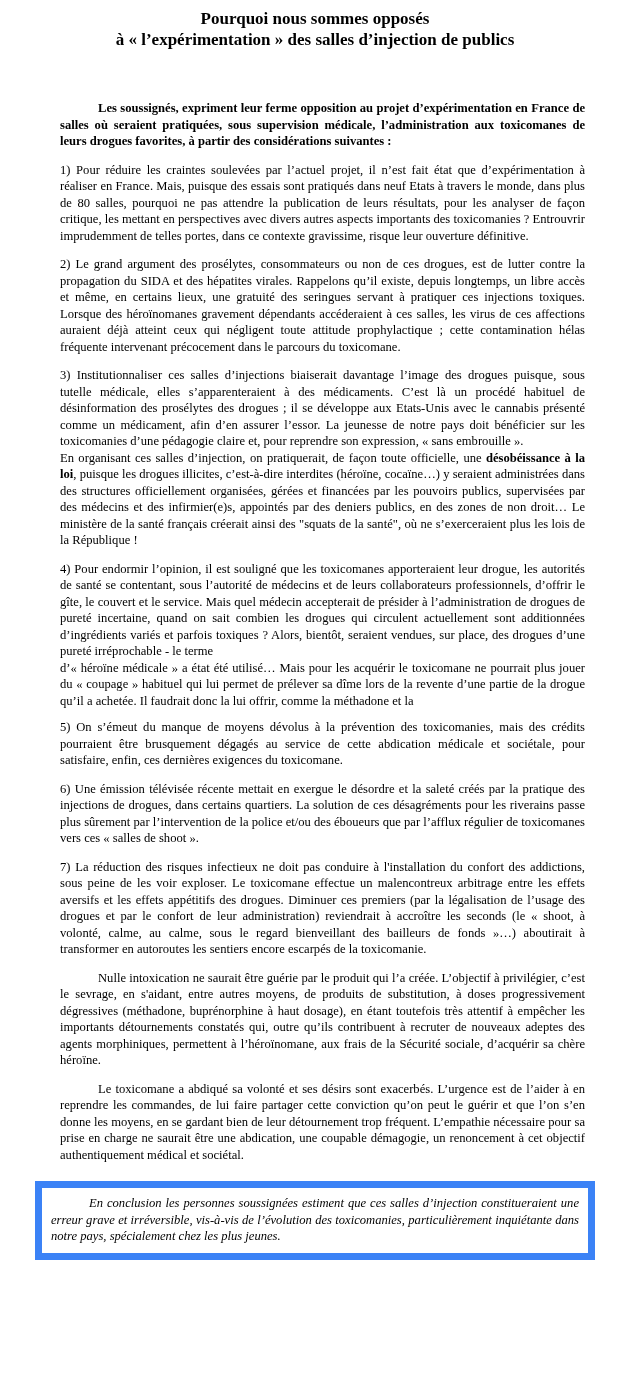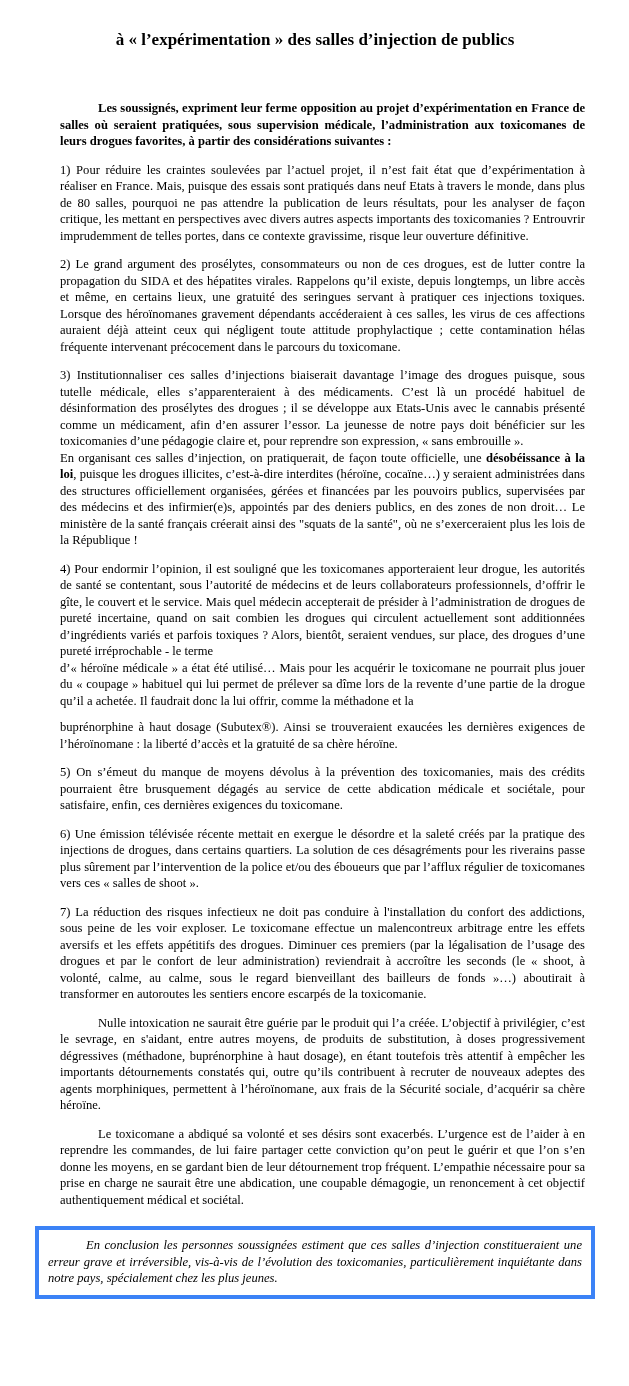--- a/index.html
+++ b/index.html
@@ -36,51 +36,50 @@
   .par.small-gap {
     margin-bottom: 10px;
   }
   .indent {
     text-indent: 38px;
   }
   .bold {
     font-weight: bold;
   }
   .conclusion-box {
-    border: 4px solid #3b82f6;
+    border: 7px solid #3b82f6;
     margin: 18px -10px 0 -10px;
     padding: 7px 9px 8px 9px;
   }
   .conclusion-box .par {
     margin: 0;
     font-style: italic;
   }
 </style>
 </head>
 <body>
 
 <div class="page">
 
   <h1 class="doc-title">
-    <br>
+    <span>Pourquoi nous sommes opposés</span><br>
     <span>à « l’expérimentation » des salles d’injection de publics</span>
   </h1>
 
   <p class="par indent bold">Les soussignés, expriment leur ferme opposition au projet d’expérimentation en France de salles où seraient pratiquées, sous supervision médicale, l’administration aux toxicomanes de leurs drogues favorites, à partir des considérations suivantes :</p>
 
   <p class="par">1) Pour réduire les craintes soulevées par l’actuel projet, il n’est fait état que d’expérimentation à réaliser en France. Mais, puisque des essais sont pratiqués dans neuf Etats à travers le monde, dans plus de 80 salles, pourquoi ne pas attendre la publication de leurs résultats, pour les analyser de façon critique, les mettant en perspectives avec divers autres aspects importants des toxicomanies ? Entrouvrir imprudemment de telles portes, dans ce contexte gravissime, risque leur ouverture définitive.</p>
 
   <p class="par">2) Le grand argument des prosélytes, consommateurs ou non de ces drogues, est de lutter contre la propagation du SIDA et des hépatites virales. Rappelons qu’il existe, depuis longtemps, un libre accès et même, en certains lieux, une gratuité des seringues servant à pratiquer ces injections toxiques. Lorsque des héroïnomanes gravement dépendants accéderaient à ces salles, les virus de ces affections auraient déjà atteint ceux qui négligent toute attitude prophylactique ; cette contamination hélas fréquente intervenant précocement dans le parcours du toxicomane.</p>
 
   <p class="par no-gap">3) Institutionnaliser ces salles d’injections biaiserait davantage l’image des drogues puisque, sous tutelle médicale, elles s’apparenteraient à des médicaments. C’est là un procédé habituel de désinformation des prosélytes des drogues ; il se développe aux Etats-Unis avec le cannabis présenté comme un médicament, afin d’en assurer l’essor. La jeunesse de notre pays doit bénéficier sur les toxicomanies d’une pédagogie claire et, pour reprendre son expression, « sans embrouille ».</p>
   <p class="par"><span>En organisant ces salles d’injection, on pratiquerait, de façon toute officielle, une </span><span class="bold">désobéissance à la loi</span><span>, puisque les drogues illicites, c’est-à-dire interdites (héroïne, cocaïne…) y seraient administrées dans des structures officiellement organisées, gérées et financées par les pouvoirs publics, supervisées par des médecins et des infirmier(e)s, appointés par des deniers publics, en des zones de non droit… Le ministère de la santé français créerait ainsi des "squats de la santé", où ne s’exerceraient plus les lois de la République !</span></p>
 
   <p class="par no-gap">4) Pour endormir l’opinion, il est souligné que les toxicomanes apporteraient leur drogue, les autorités de santé se contentant, sous l’autorité de médecins et de leurs collaborateurs professionnels, d’offrir le gîte, le couvert et le service. Mais quel médecin accepterait de présider à l’administration de drogues de pureté incertaine, quand on sait combien les drogues qui circulent actuellement sont additionnées d’ingrédients variés et parfois toxiques ? Alors, bientôt, seraient vendues, sur place, des drogues d’une pureté irréprochable - le terme</p>
   <p class="par small-gap">d’« héroïne médicale » a état été utilisé… Mais pour les acquérir le toxicomane ne pourrait plus jouer du « coupage » habituel qui lui permet de prélever sa dîme lors de la revente d’une partie de la drogue qu’il a achetée. Il faudrait donc la lui offrir, comme la méthadone et la</p>
-  <p class="par">buprénorphine à haut dosage (Subutex®). Ainsi se trouveraient exaucées les dernières exigences de l’héroïnomane : la liberté d’accès et la gratuité de sa chère héroïne.</p>
 
   <p class="par">5) On s’émeut du manque de moyens dévolus à la prévention des toxicomanies, mais des crédits pourraient être brusquement dégagés au service de cette abdication médicale et sociétale, pour satisfaire, enfin, ces dernières exigences du toxicomane.</p>
 
   <p class="par">6) Une émission télévisée récente mettait en exergue le désordre et la saleté créés par la pratique des injections de drogues, dans certains quartiers. La solution de ces désagréments pour les riverains passe plus sûrement par l’intervention de la police et/ou des éboueurs que par l’afflux régulier de toxicomanes vers ces « salles de shoot ».</p>
 
   <p class="par">7) La réduction des risques infectieux ne doit pas conduire à l'installation du confort des addictions, sous peine de les voir exploser. Le toxicomane effectue un malencontreux arbitrage entre les effets aversifs et les effets appétitifs des drogues. Diminuer ces premiers (par la légalisation de l’usage des drogues et par le confort de leur administration) reviendrait à accroître les seconds (le « shoot, à volonté, calme, au calme, sous le regard bienveillant des bailleurs de fonds »…) aboutirait à transformer en autoroutes les sentiers encore escarpés de la toxicomanie.</p>
 
   <p class="par indent">Nulle intoxication ne saurait être guérie par le produit qui l’a créée. L’objectif à privilégier, c’est le sevrage, en s'aidant, entre autres moyens, de produits de substitution, à doses progressivement dégressives (méthadone, buprénorphine à haut dosage), en étant toutefois très attentif à empêcher les importants détournements constatés qui, outre qu’ils contribuent à recruter de nouveaux adeptes des agents morphiniques, permettent à l’héroïnomane, aux frais de la Sécurité sociale, d’acquérir sa chère héroïne.</p>
 
   <p class="par indent">Le toxicomane a abdiqué sa volonté et ses désirs sont exacerbés. L’urgence est de l’aider à en reprendre les commandes, de lui faire partager cette conviction qu’on peut le guérir et que l’on s’en donne les moyens, en se gardant bien de leur détournement trop fréquent. L’empathie nécessaire pour sa prise en charge ne saurait être une abdication, une coupable démagogie, un renoncement à cet objectif authentiquement médical et sociétal.</p>

